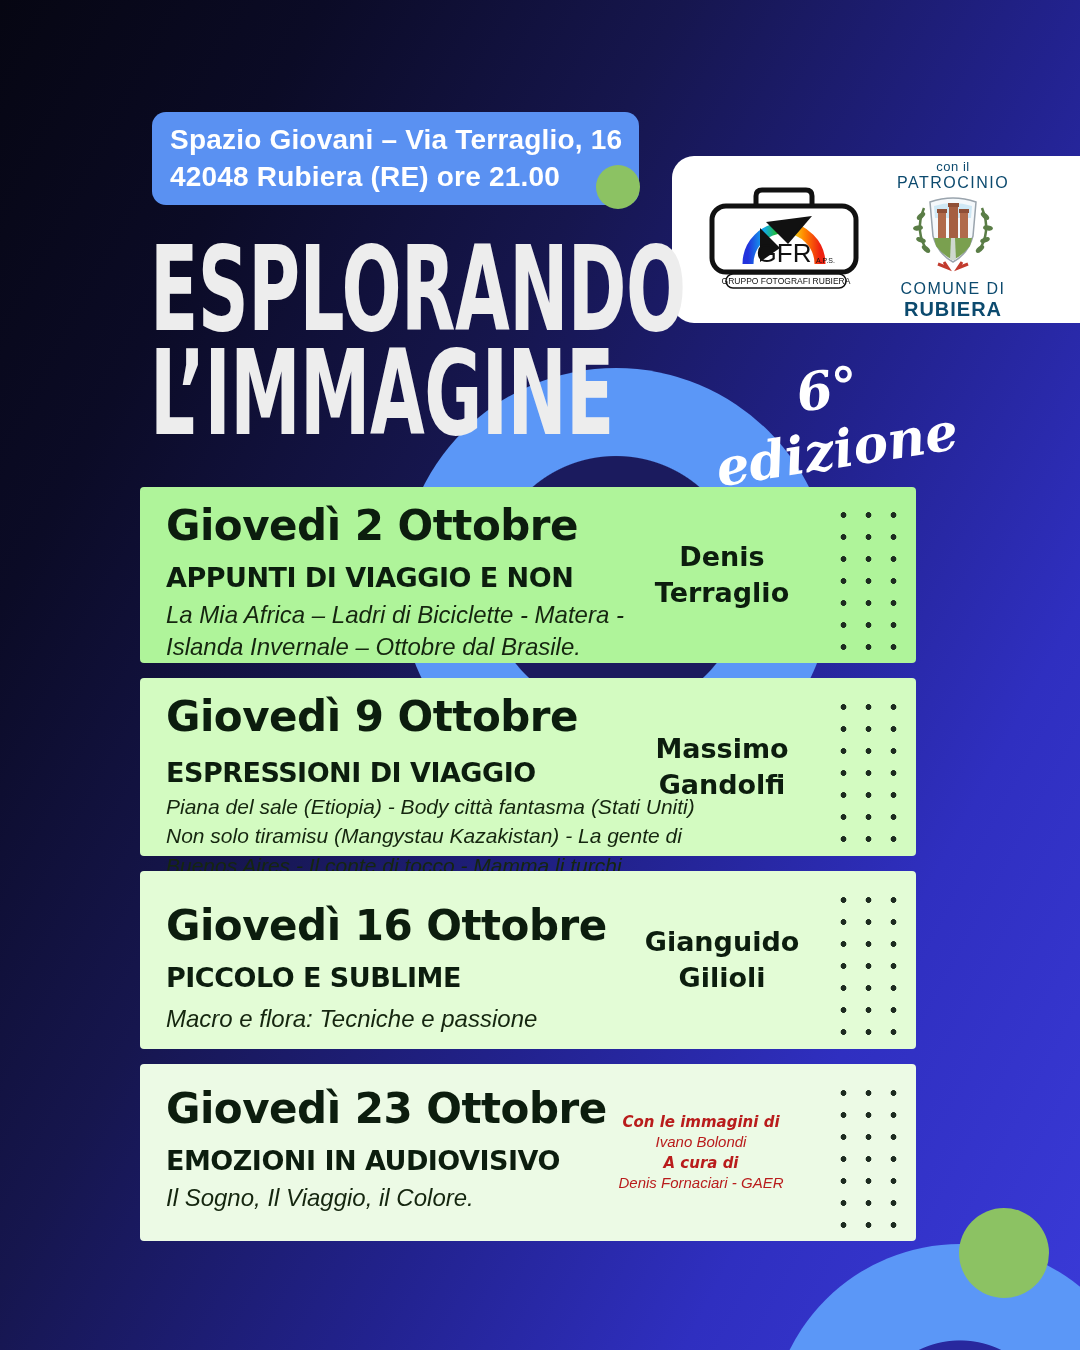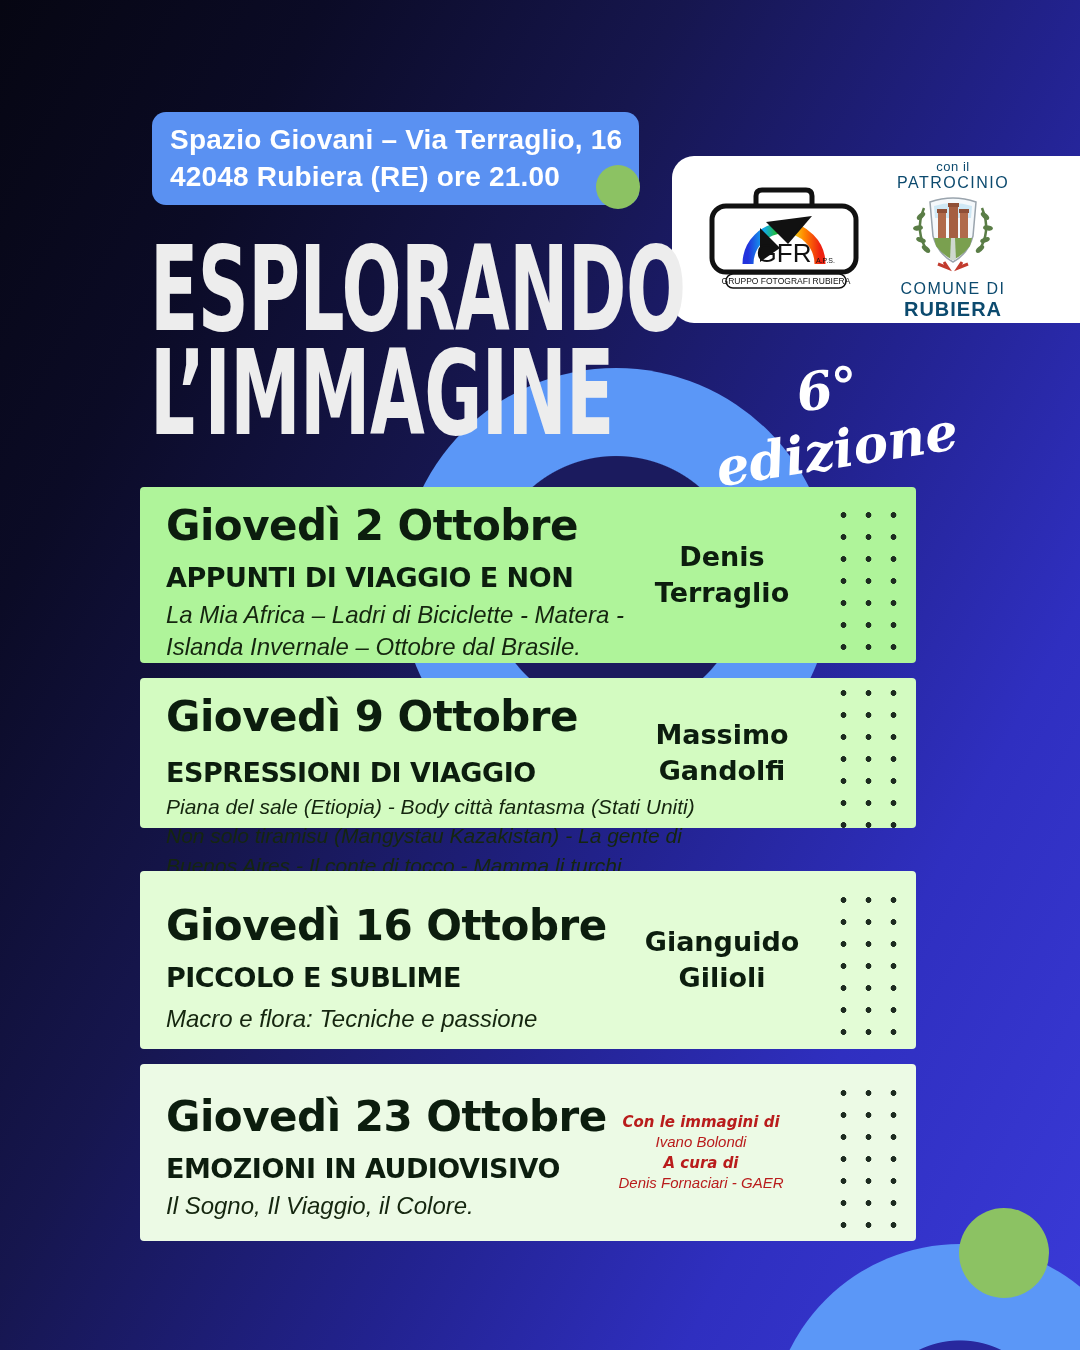--- a/index.html
+++ b/index.html
@@ -34,23 +34,23 @@
   .title{position:absolute;left:150px;top:238px;z-index:2;transform:scaleX(0.60);transform-origin:left top;
     font-family:"DejaVu Sans",sans-serif;font-weight:800;font-size:118px;line-height:0.88;
     letter-spacing:-1px;color:#ededed;white-space:nowrap;}
   .edition{position:absolute;left:672px;top:358px;width:320px;z-index:2;transform:rotate(-9deg);
     font-family:"DejaVu Serif",serif;font-style:italic;font-weight:bold;font-size:52px;color:#ffffff;text-align:center;}
 
   
   .card{position:absolute;left:140px;width:776px;border-radius:4px;z-index:4;box-sizing:border-box;
     padding:14px 26px;color:#10210f;}
   .card1{top:487px;height:176px;background:#aff49a;}
-  .card2{top:678px;height:150px;background:#d3fbc1;}
+  .card2{top:678px;height:178px;background:#d3fbc1;}
   .card3{top:871px;height:178px;background:#e3fcd6;padding-top:30px;}
-  .card4{top:1064px;height:177px;background:#ecfae5;padding-top:28px;}
+  .card4{top:1064px;height:177px;background:#ecfae5;padding-top:20px;}
   .date{font-family:"DejaVu Sans",sans-serif;font-weight:800;font-size:42px;letter-spacing:-0.5px;color:#0c1d0e;}
   .topic{font-family:"DejaVu Sans",sans-serif;font-weight:bold;font-size:27px;margin-top:12px;color:#0c1d0e;letter-spacing:-0.5px;}
   .desc{font-style:italic;font-size:24px;line-height:1.35;margin-top:6px;width:520px;color:#15260f;}
   .card2 .desc{font-size:21px;line-height:1.4;margin-top:4px;width:540px;}
   .card2 .topic{margin-top:16px;}
   .card3 .desc{margin-top:10px;}
   .speaker{position:absolute;top:0;bottom:0;right:84px;width:220px;display:flex;flex-direction:column;
     justify-content:center;align-items:center;font-family:"DejaVu Sans",sans-serif;font-weight:bold;
     font-size:27px;line-height:1.35;color:#0c1d0e;text-align:center;}
   .credits{position:absolute;top:0;bottom:0;right:70px;width:290px;display:flex;flex-direction:column;

